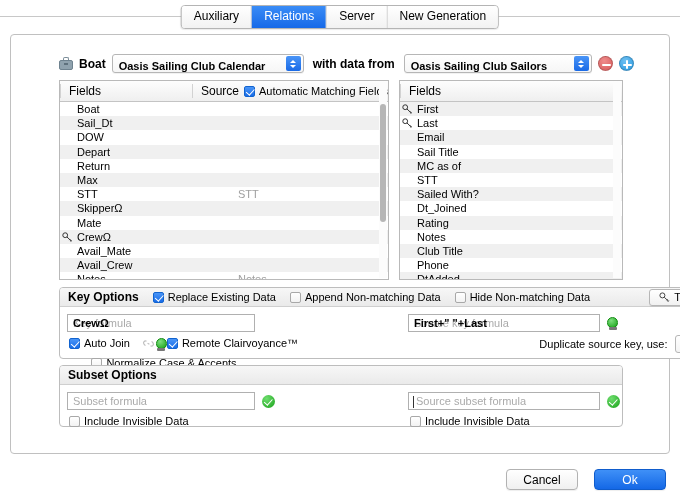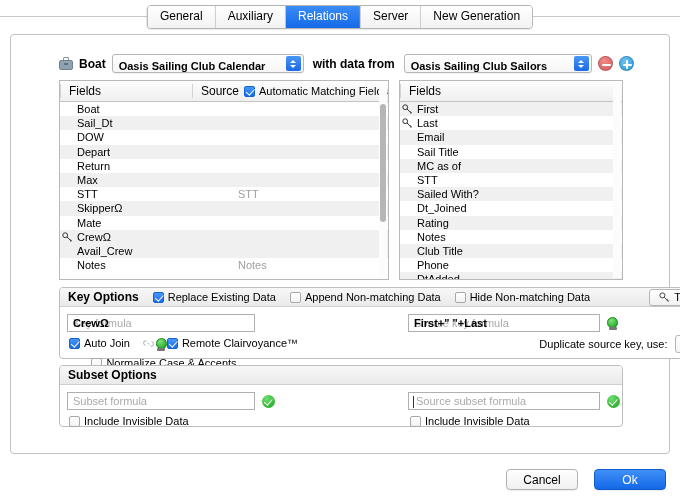--- a/index.html
+++ b/index.html
@@ -293,21 +293,20 @@
   }
 
   .linkbroken { width:13px; height:11px; opacity:.55; }
 </style>
 </head>
 <body>
 
 <div class="tabbar-wrap">
   <div class="tab-sep"></div>
   <div class="tabs" id="tabs">
-      <div class="tab">General</div>
       <div class="tab">Auxiliary</div>
       <div class="tab active">Relations</div>
       <div class="tab">Server</div>
       <div class="tab">New Generation</div>
     </div>
 </div>
 
 <div class="panel">
 
   <div class="joinrow">
@@ -392,20 +391,24 @@
         <div class="row alt">
           <span class="keyicon">
             <svg viewBox="0 0 11 10" class="keyg">
               <circle cx="3.2" cy="3.2" r="2.4" fill="none" stroke="#333" stroke-width="1"></circle>
               <path d="M5 5 L9.4 9.2 M7.4 8.1 L8.4 7.1 M8.6 9.4 L9.6 8.4" stroke="#333" stroke-width="1" fill="none"></path>
             </svg>
           </span>
           <span class="name">CrewΩ</span>
           <span class="src"></span>
         </div>
+        <div class="row">
+          <span class="name">Avail_Mate</span>
+          <span class="src"></span>
+        </div>
         <div class="row alt">
           <span class="name">Avail_Crew</span>
           <span class="src"></span>
         </div>
         <div class="row">
           <span class="name">Notes</span>
           <span class="src">Notes</span>
         </div>
       </div>
     <div class="scrollbar">

